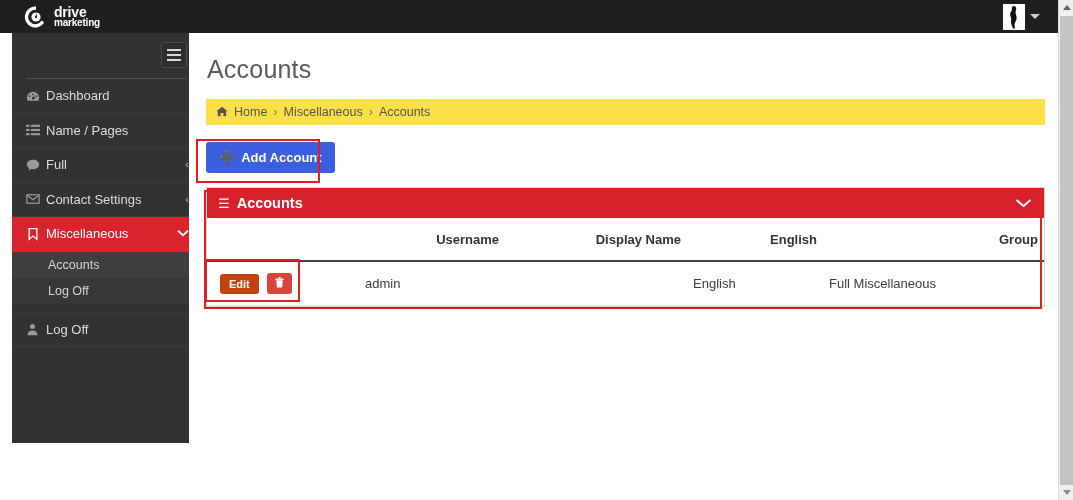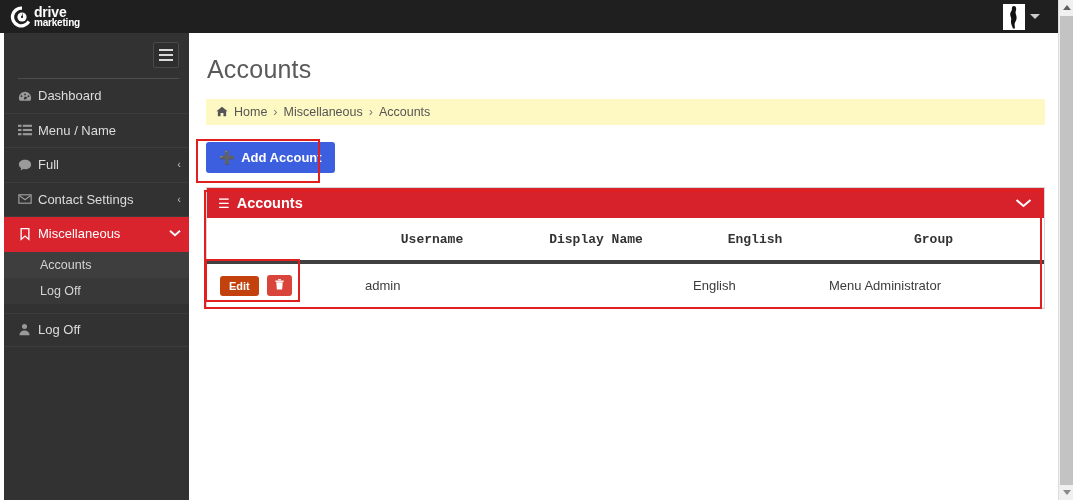--- a/index.html
+++ b/index.html
@@ -14,22 +14,22 @@
 
   
   .topbar {
     position: absolute; top: 0; left: 0;
     width: 1058px; height: 33px;
     background: #1f1f1f;
     display: flex; align-items: center; justify-content: space-between;
     z-index: 20;
   }
   .brand {
-    display: flex; align-items: center; 
-    padding-left: 10px;
+    display: flex; align-items: center; gap: 6px;
+    padding-left: 24px;
   }
   .brand-mark {
     width: 24px; height: 24px; position: relative; flex: 0 0 auto;
   }
   .brand-words { line-height: 1; }
   .brand-words .w1 {
     display: block; color: #ffffff; font-size: 14px; font-weight: bold;
     letter-spacing: -0.2px;
   }
   .brand-words .w2 {
@@ -46,22 +46,22 @@
   }
   .caret-down-white {
     width: 0; height: 0;
     border-left: 5px solid transparent;
     border-right: 5px solid transparent;
     border-top: 5px solid #cccccc;
   }
 
   
   .sidebar {
-    position: absolute; top: 33px; left: 4px;
-    width: 189px; height: 467px;
+    position: absolute; top: 33px; left: 12px;
+    width: 189px; height: 410px;
     background: #323232;
     overflow: hidden;
   }
   .sidebar-top {
     height: 45px; position: relative;
   }
   .hamburger-btn {
     position: absolute; right: 14px; top: 9px;
     width: 26px; height: 26px;
     border: 1px solid #4a4a4a;
@@ -115,21 +115,21 @@
     width: 869px; height: 467px;
     background: #ffffff;
     overflow: hidden;
   }
   .page-title {
     font-size: 25px; color: #5a5a5a; font-weight: normal;
     padding: 22px 0 0 18px; letter-spacing: 0.2px;
   }
   .breadcrumb {
     margin: 15px 13px 0 17px;
-    background: #fef9c3;
+    background: #fde047;
     height: 26px;
     display: flex; align-items: center;
     padding-left: 10px;
     font-size: 12.5px; color: #555555;
     gap: 3px;
   }
   .breadcrumb .home-ico { color: #555; font-size: 11px; margin-right: 3px; }
   .breadcrumb .sep { color: #777; margin: 0 3px; }
 
   
@@ -160,25 +160,24 @@
     height: 30px; display: flex; align-items: center;
     justify-content: space-between;
     padding: 0 12px 0 11px;
     font-size: 14.5px; font-weight: bold;
   }
   .panel-head .ph-left { display: flex; align-items: center; gap: 7px; }
   .panel-head .bars { font-size: 13px; font-weight: normal; }
 
   table.acct { width: 100%; border-collapse: collapse; }
   table.acct th {
-    text-align: center;
+    text-align: right;
     font-size: 13px; color: #333333; font-weight: bold;
     padding: 14px 6px 13px 6px;
-    border-bottom: 4px solid #404040;
-    font-family: Liberation Mono, monospace;
+    border-bottom: 2px solid #404040;
   }
   table.acct td {
     font-size: 13px; color: #3c3c3c;
     padding: 11px 6px 11px 6px;
     border-bottom: 1px solid #ececec;
     vertical-align: middle;
   }
   .col-actions { width: 152px; padding-left: 13px !important; }
   .col-user { width: 146px; }
   .col-disp { width: 182px; }
@@ -284,21 +283,21 @@
       <span class="nav-icon">
         <svg width="14" height="14" viewBox="0 0 16 16" fill="currentColor">
           <rect x="0" y="2" width="4" height="2.4"></rect>
             <rect x="5.5" y="2" width="10.5" height="2.4"></rect>
           <rect x="0" y="6.8" width="4" height="2.4"></rect>
             <rect x="5.5" y="6.8" width="10.5" height="2.4"></rect>
           <rect x="0" y="11.6" width="4" height="2.4"></rect>
             <rect x="5.5" y="11.6" width="10.5" height="2.4"></rect>
         </svg>
       </span>
-      <span class="nav-label">Menu / Name</span>
+      <span class="nav-label">Name / Pages</span>
     </div>
 
     <div class="nav-item">
       <span class="nav-icon">
         <svg width="14" height="14" viewBox="0 0 16 16" fill="currentColor">
           <path d="M8 2C4.1 2 1 4.4 1 7.3c0 1.7 1 3.2 2.7 4.2L3 14.4l3.2-1.7c.6.1 1.2.2 1.8.2 3.9 0 7-2.4 7-5.6S11.9 2 8 2z"></path>
         </svg>
       </span>
       <span class="nav-label">Full</span>
       <span class="nav-arrow">‹</span>
@@ -408,21 +407,21 @@
                     <rect x="0.4" y="1.6" width="9.2" height="1.5"></rect>
                     <rect x="3.4" y="0" width="3.2" height="1.3"></rect>
                     <path d="M1.4 3.4 h7.2 l-0.7 8.2 h-5.8 Z"></path>
                   </svg>
                 </span>
               </button>
             </td>
             <td class="col-user">admin</td>
             <td class="col-disp"></td>
             <td class="col-lang">English</td>
-            <td>Menu Administrator</td>
+            <td>Full Miscellaneous</td>
           </tr>
         </tbody>
       </table>
     </div>
   </div>
 
   <div class="annot" style="left:196px; top:139px; width:124px; height:44px;"></div>
   <div class="annot" style="left:204px; top:190px; width:838px; height:119px;"></div>
   <div class="annot" style="left:205px; top:259px; width:95px; height:43px;"></div>
 

